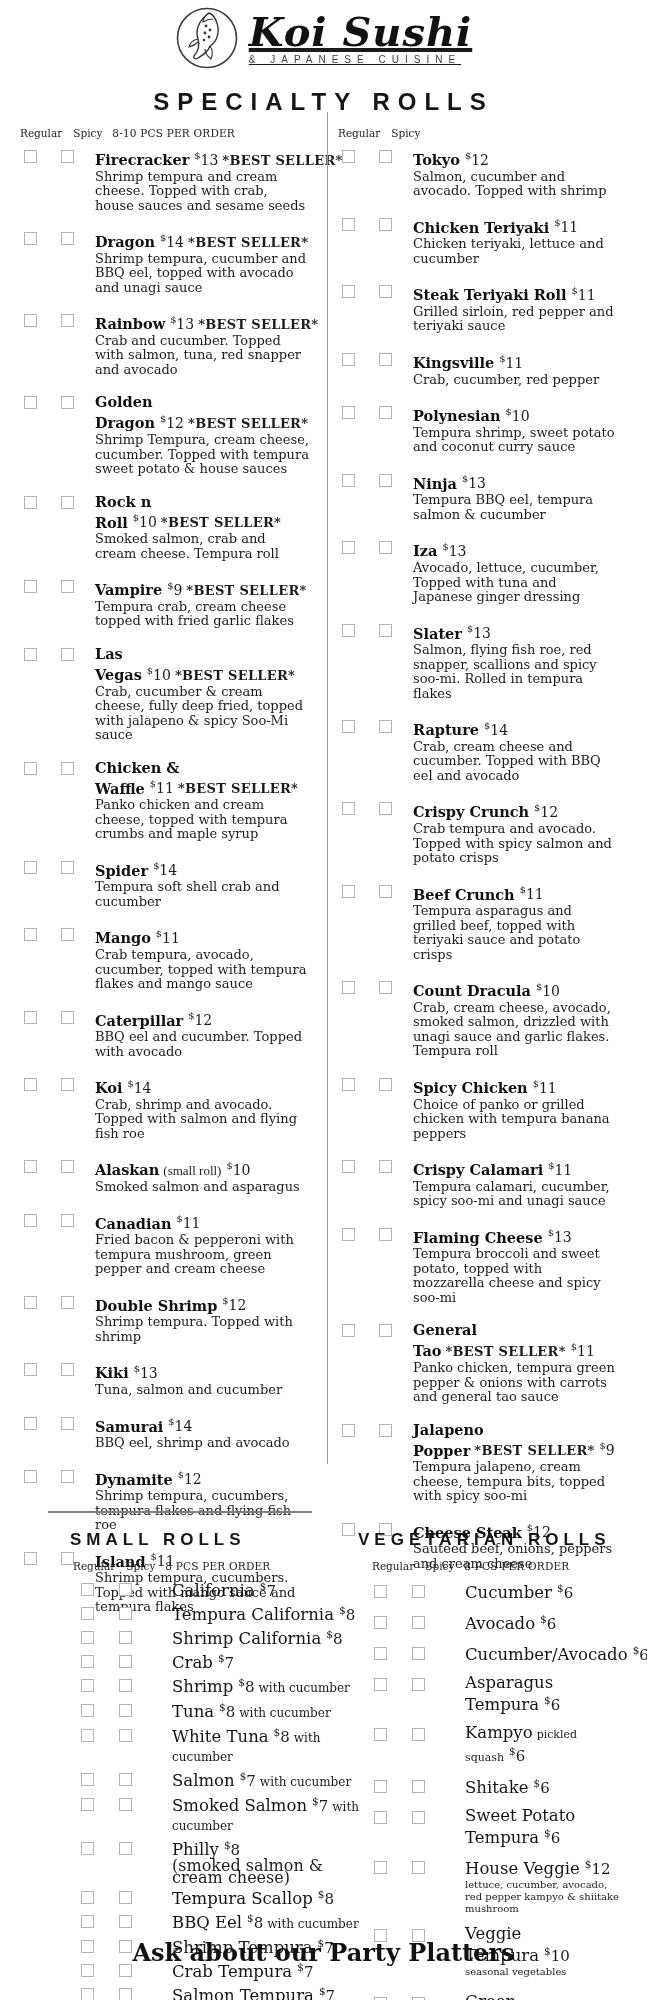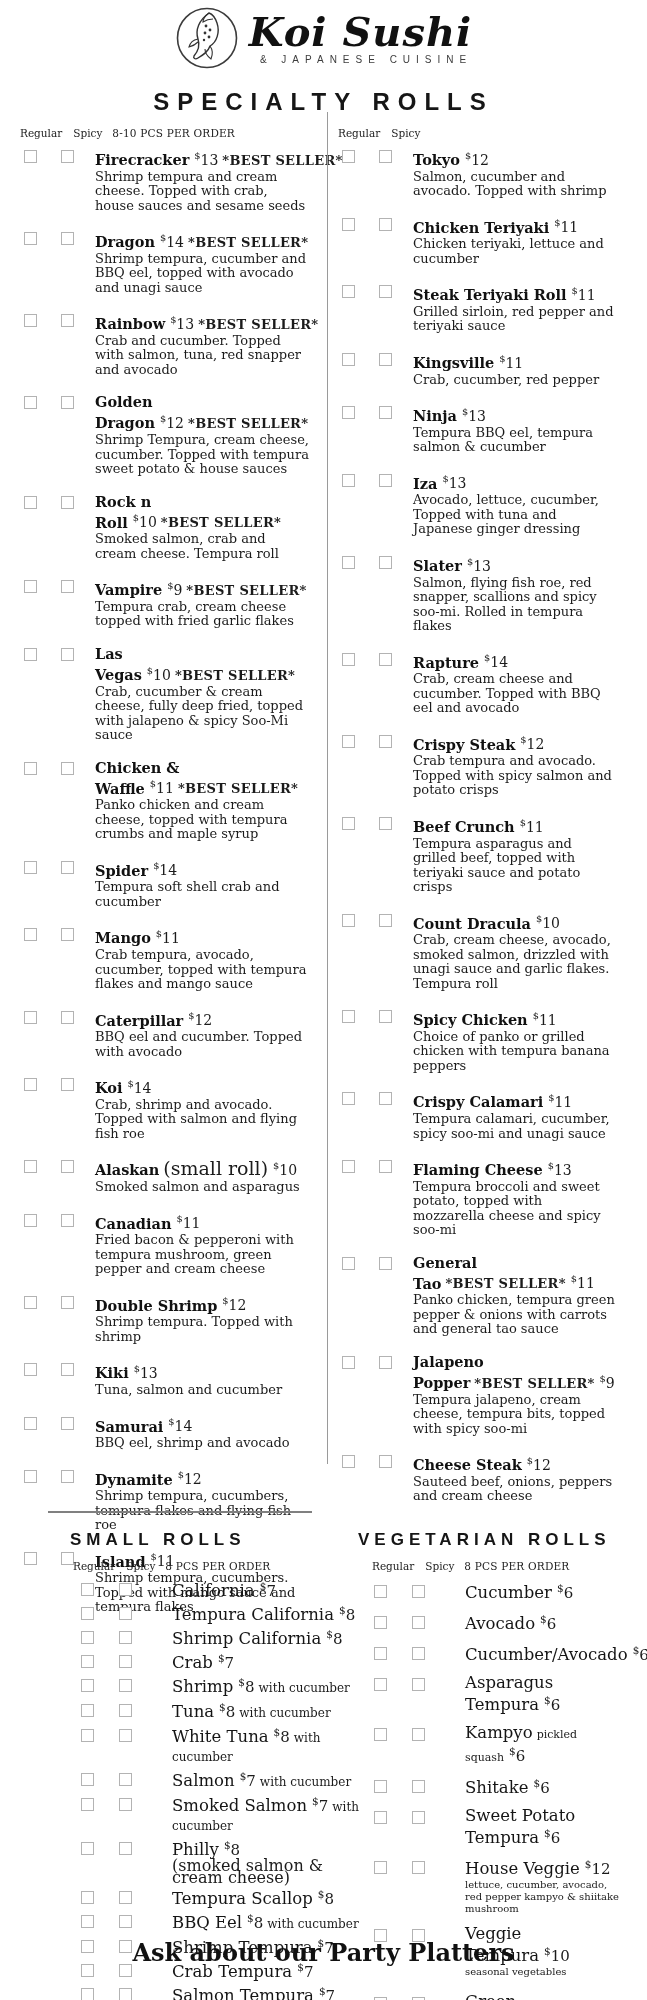--- a/index.html
+++ b/index.html
@@ -2,21 +2,21 @@
 <html><head>
 <meta charset="utf-8">
 <style>
   html,body{margin:0;padding:0;background:#fff;}
   .page{position:relative;width:647px;height:2000px;background:#fff;color:#1b1b1b;
         font-family:"DejaVu Serif",serif;overflow:hidden;}
 
   
   .brand-row{position:absolute;top:6px;left:0;width:100%;display:flex;justify-content:center;align-items:flex-start;}
   .logo-wrap{width:64px;height:64px;margin-right:10px;}
-  .brand-text{padding-top:6px;text-align:right;}
+  .brand-text{padding-top:6px;text-align:left;text-decoration:underline;}
   .brand-name{font-family:"DejaVu Serif",serif;font-style:italic;font-weight:bold;
               font-size:40px;line-height:40px;letter-spacing:1px;color:#111;}
   .brand-sub{font-family:"Liberation Sans",sans-serif;font-size:10px;letter-spacing:6px;
              color:#3c3c3c;margin-top:2px;}
   .page-title{position:absolute;top:88px;left:0;width:100%;text-align:center;
               font-family:"Liberation Sans",sans-serif;font-size:24px;font-weight:600;
               letter-spacing:8px;color:#161616;}
 
   
   .sp-col{position:absolute;top:127px;}
@@ -31,21 +31,21 @@
   .col-head .lbl-pcs{margin-left:10px;letter-spacing:0.2px;}
 
   .sp-item{display:flex;margin-bottom:16px;}
   .cb{display:inline-block;width:11px;height:11px;border:1px solid #b3b3b3;background:#fff;flex:none;}
   .sp-item .cb-regular{margin-left:4px;margin-top:3px;}
   .sp-item .cb-spicy{margin-left:24px;margin-top:3px;}
   .sp-text{margin-left:21px;width:215px;}
   .sp-col.right .sp-text{width:208px;}
   .head-line{line-height:17px;}
   .item-name{font-weight:bold;font-size:14.5px;color:#111;}
-  .name-note{font-size:19px;margin-left:4px;}
+  .name-note{font-size:13px;margin-left:4px;font-family:Liberation Serif, serif;}
   .price{font-size:14px;margin-left:5px;white-space:nowrap;}
   .price sup{font-size:70%;}
   .bs-tag{font-size:13px;font-weight:bold;letter-spacing:0.3px;margin-left:4px;white-space:nowrap;}
   .sp-desc{font-size:13px;line-height:14.5px;margin-top:1px;}
 
   
   .bottom-sec{position:absolute;}
   .sec-small{left:70px;top:1530px;width:290px;}
   .sec-veg{left:358px;top:1530px;width:262px;}
   .sec-title{font-family:"Liberation Sans",sans-serif;font-size:17px;font-weight:600;
@@ -318,20 +318,28 @@
 
   <div class="sp-item item">
     <span class="cb cb-regular"></span>
     <span class="cb cb-spicy"></span>
     <div class="sp-text">
       <div class="head-line"><span class="item-name">Kingsville</span><span class="price"><sup>$</sup>11</span></div>
       <div class="sp-desc">Crab, cucumber, red pepper</div>
     </div>
   </div>
 
+  <div class="sp-item item">
+    <span class="cb cb-regular"></span>
+    <span class="cb cb-spicy"></span>
+    <div class="sp-text">
+      <div class="head-line"><span class="item-name">Polynesian</span><span class="price"><sup>$</sup>10</span></div>
+      <div class="sp-desc">Tempura shrimp, sweet potato and coconut curry sauce</div>
+    </div>
+  </div>
 
   <div class="sp-item item">
     <span class="cb cb-regular"></span>
     <span class="cb cb-spicy"></span>
     <div class="sp-text">
       <div class="head-line"><span class="item-name">Ninja</span><span class="price"><sup>$</sup>13</span></div>
       <div class="sp-desc">Tempura BBQ eel, tempura salmon &amp; cucumber</div>
     </div>
   </div>
 
@@ -359,21 +367,21 @@
     <div class="sp-text">
       <div class="head-line"><span class="item-name">Rapture</span><span class="price"><sup>$</sup>14</span></div>
       <div class="sp-desc">Crab, cream cheese and cucumber. Topped with BBQ eel and avocado</div>
     </div>
   </div>
 
   <div class="sp-item item">
     <span class="cb cb-regular"></span>
     <span class="cb cb-spicy"></span>
     <div class="sp-text">
-      <div class="head-line"><span class="item-name">Crispy Steak</span><span class="price"><sup>$</sup>12</span></div>
+      <div class="head-line"><span class="item-name">Crispy Crunch</span><span class="price"><sup>$</sup>12</span></div>
       <div class="sp-desc">Crab tempura and avocado. Topped with spicy salmon and potato crisps</div>
     </div>
   </div>
 
   <div class="sp-item item">
     <span class="cb cb-regular"></span>
     <span class="cb cb-spicy"></span>
     <div class="sp-text">
       <div class="head-line"><span class="item-name">Beef Crunch</span><span class="price"><sup>$</sup>11</span></div>
       <div class="sp-desc">Tempura asparagus and grilled beef, topped with teriyaki sauce and potato crisps</div>

